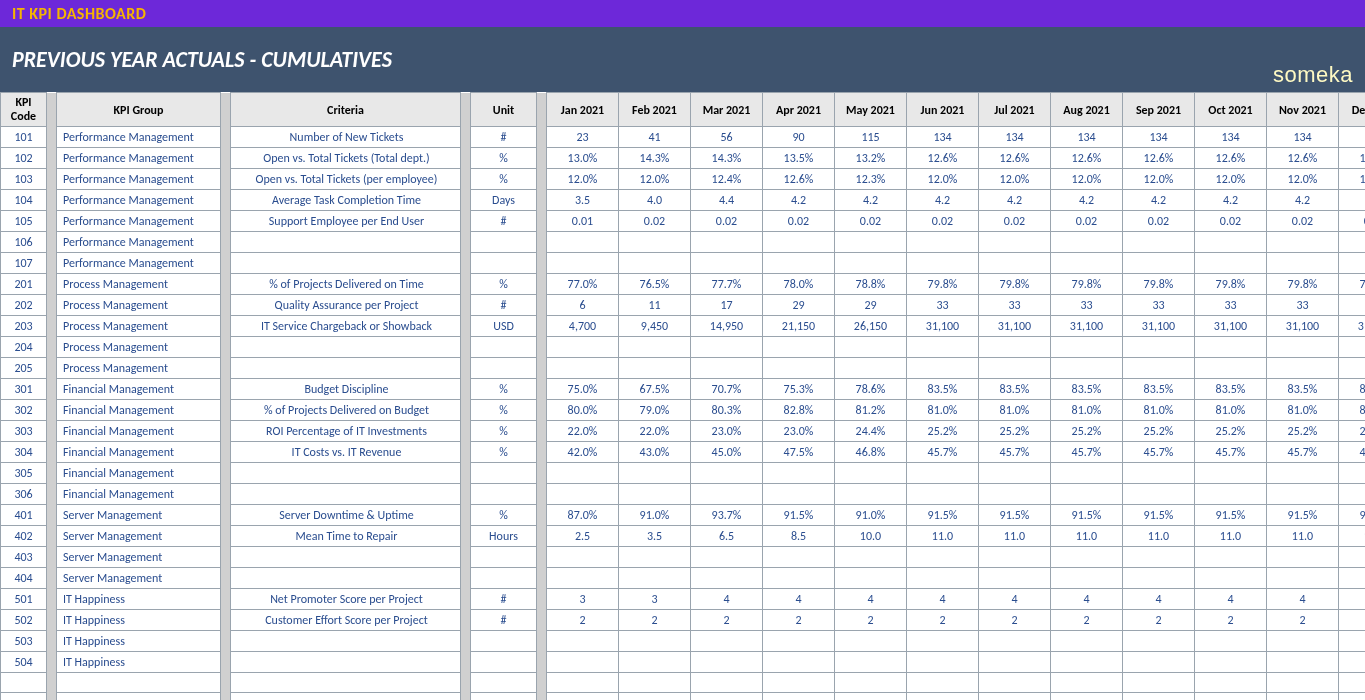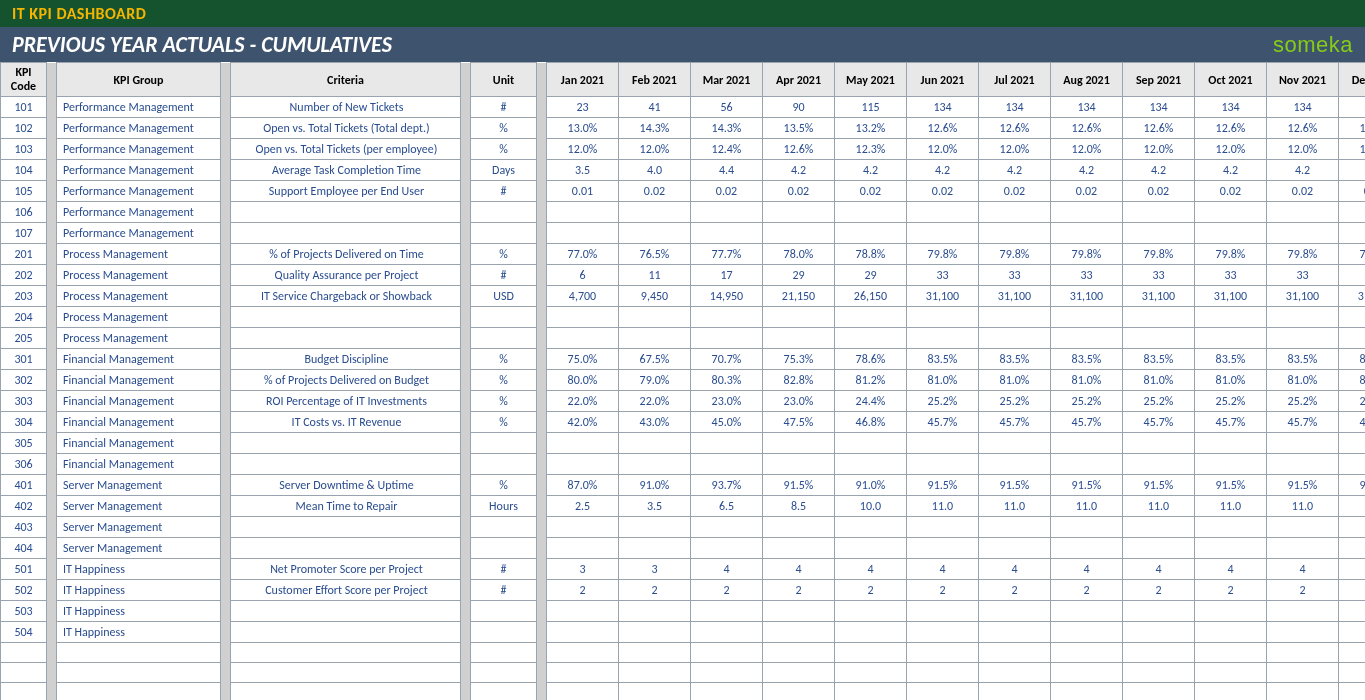--- a/index.html
+++ b/index.html
@@ -7,21 +7,21 @@
     margin: 0;
     font-family: Calibri, Arial, sans-serif;
     background: #d0d0d0;
     font-size: 12px;
   }
   .sheet {
     width: 1365px;
     background: #d0d0d0;
   }
   .top-bar {
-    background: #14532d;
+    background: #6d28d9;
     color: #f5b500;
     font-weight: bold;
     font-size: 16px;
     padding: 4px 12px;
     letter-spacing: 0.5px;
   }
   .sub-bar {
     background: #3e536e;
     color: #fff;
     padding: 4px 12px;
@@ -31,21 +31,22 @@
     display: flex;
     justify-content: space-between;
     align-items: center;
   }
   .logo {
     font-family: Arial, sans-serif;
     font-size: 22px;
     font-weight: normal;
     font-style: normal;
     letter-spacing: 0.5px;
-    color: #84cc16;
+    color: #fef9c3;
+    margin-top: 31px;
   }
   table {
     border-collapse: collapse;
     width: 100%;
     table-layout: fixed;
     background: #fff;
   }
   th, td {
     border: 1px solid #9aa4ae;
     padding: 3px 6px;

